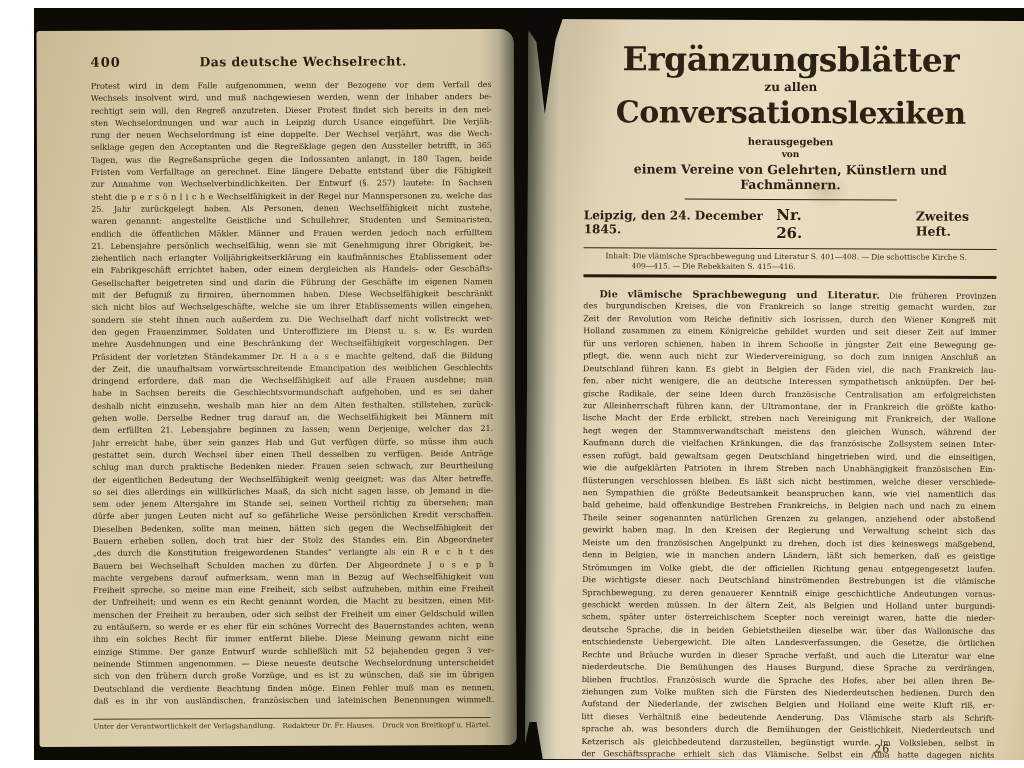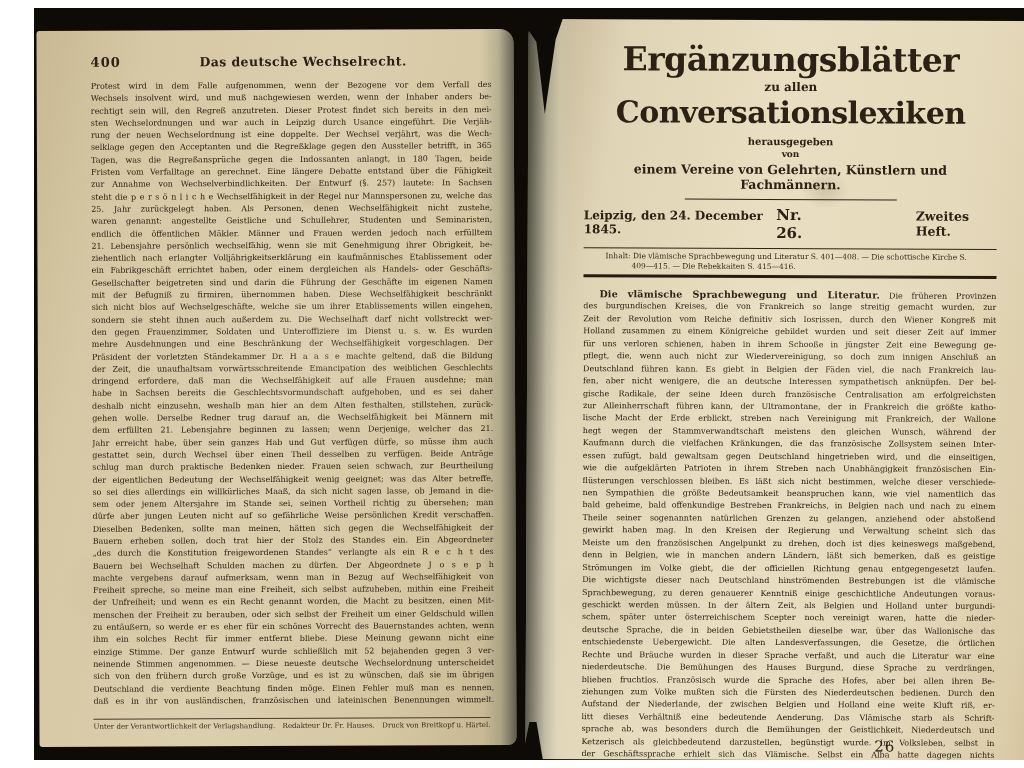--- a/index.html
+++ b/index.html
@@ -79,21 +79,21 @@
   .dateline-right { font-size:12.5px; }
   .thin-rule { border-top:1px solid #2b2114; margin-top:6px; }
   .inhalt { font-size:7.5px; line-height:9.5px; margin-top:3px; color:#32281a; }
   .inhalt-l1 { text-indent:22px; }
   .inhalt-l2 { text-indent:48px; }
   .thick-rule { border-top:3px solid #241b0e; margin-top:4px; }
   .rp-body { margin-top:11px; }
   .rp-body .tline, .first-line { font-size:8px; height:12.45px; line-height:12.45px; }
   .first-line { text-align:justify; text-align-last:justify; overflow:hidden; }
   .article-title { font-weight:bold; font-size:9.5px; letter-spacing:0.2px; padding-left:16px; }
-  .signature { position:absolute; bottom:5px; left:68%; font-size:15px; letter-spacing:1px; }
+  .signature { position:absolute; bottom:5px; left:68%; font-size:11px; letter-spacing:1px; }
 
   
   .gutter-top {
     position:absolute; left:476px; top:0; width:60px; height:106px;
     background:#0d0a07; z-index:3;
     clip-path:polygon(6% 0, 94% 0, 76% 30%, 58% 100%, 44% 32%);
   }
   .gutter-bottom {
     position:absolute; left:482px; bottom:0; width:32px; height:38px;
     background:#0d0a07; z-index:3;

